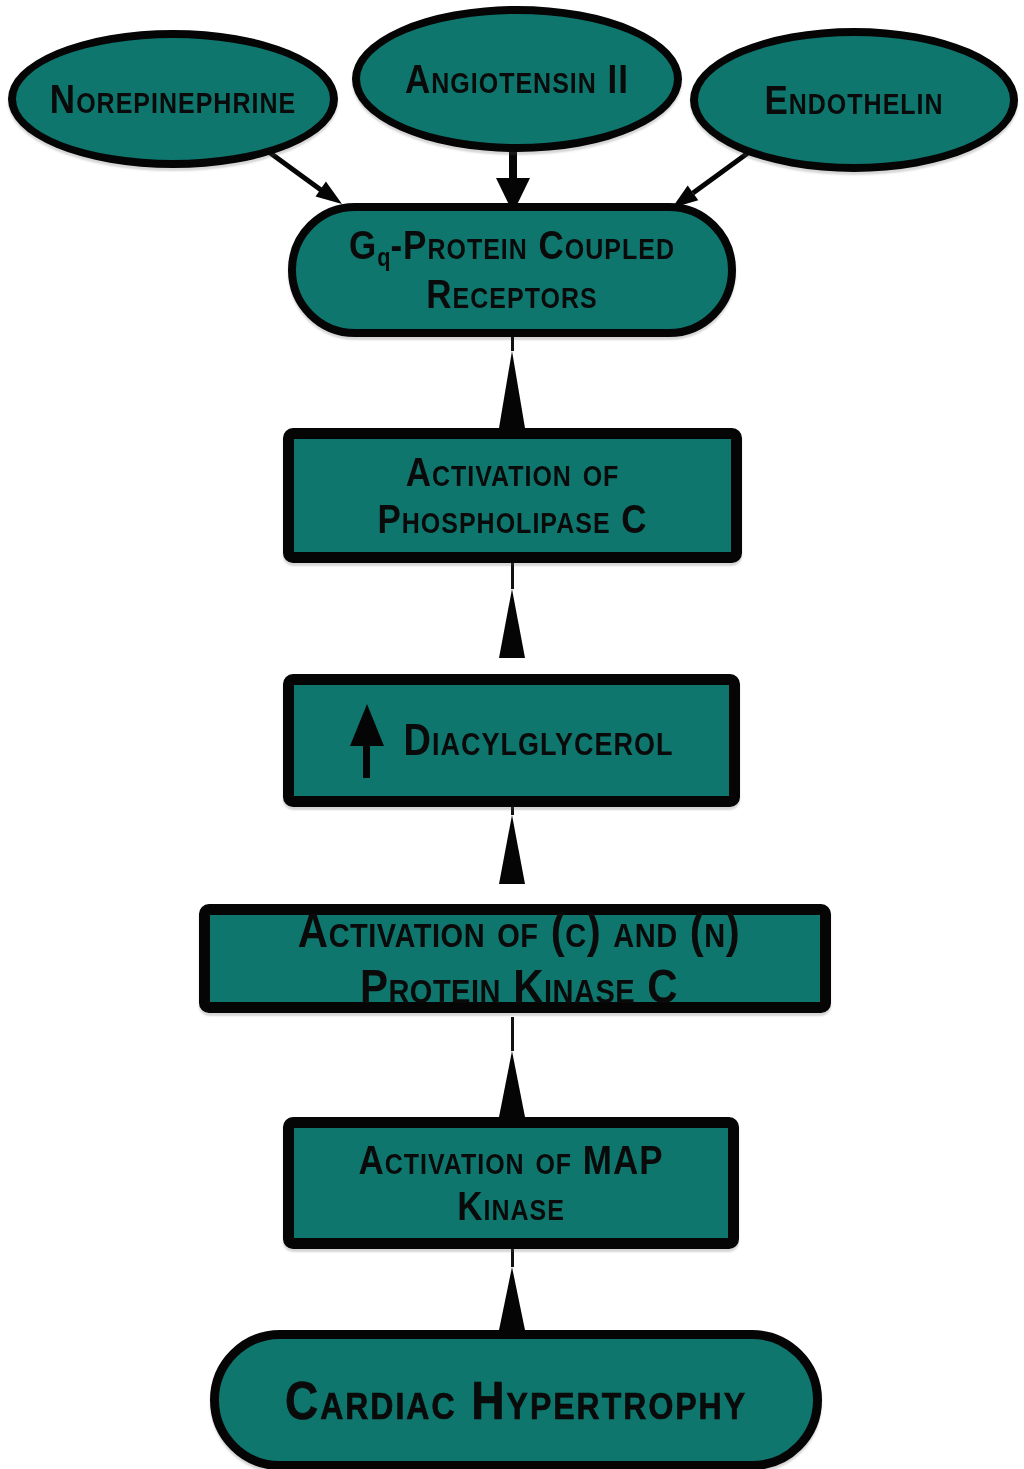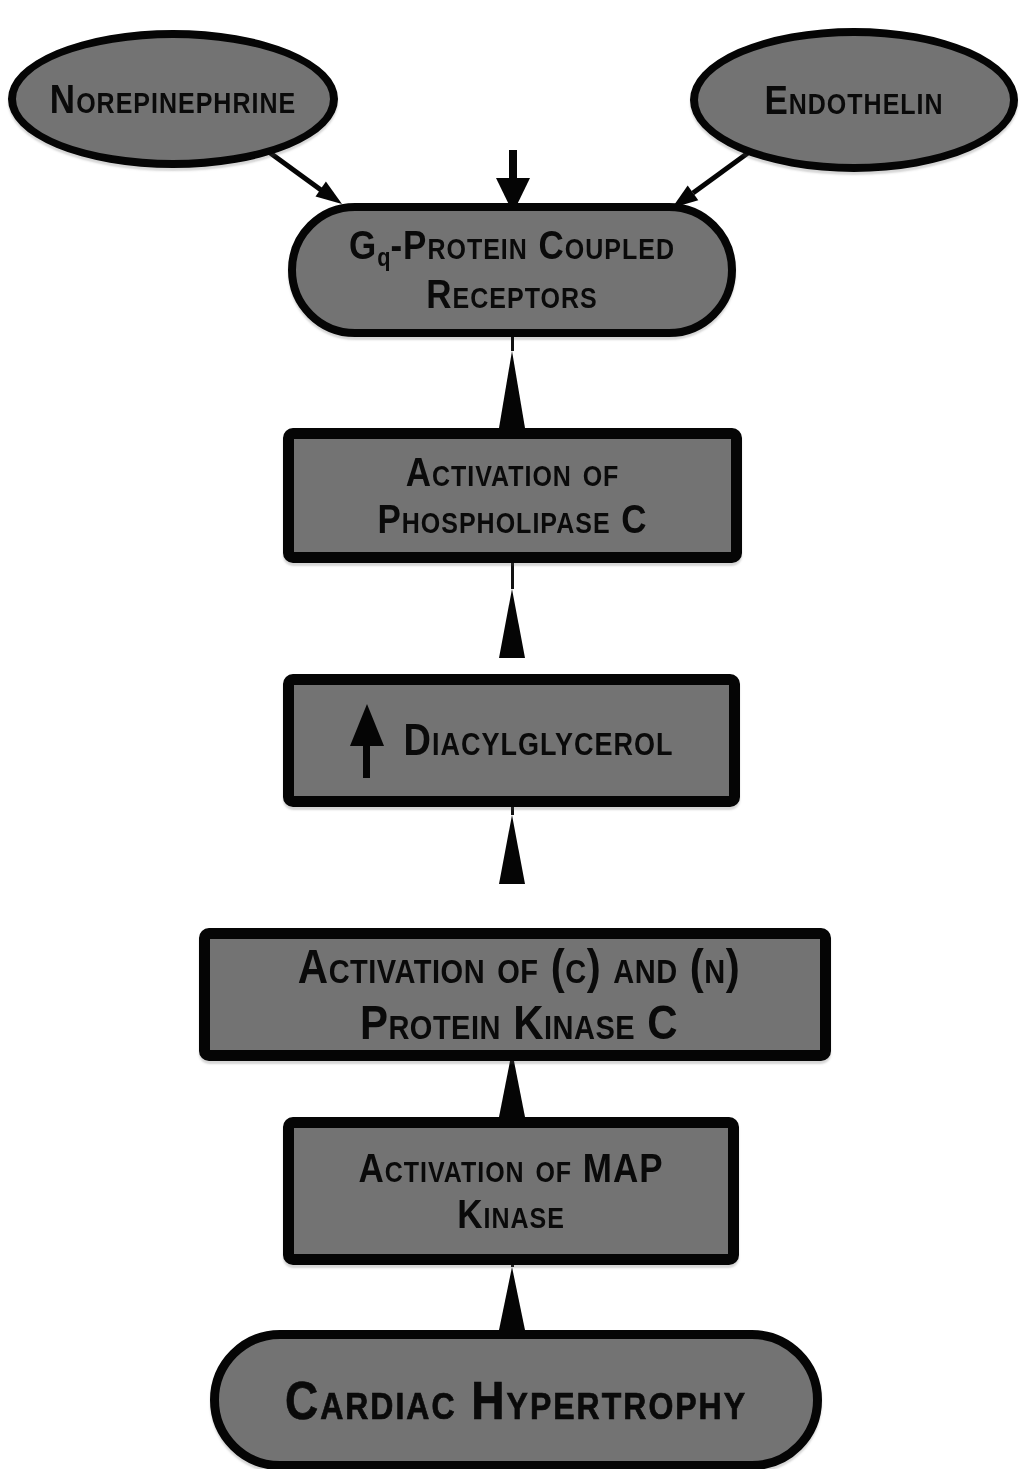--- a/index.html
+++ b/index.html
@@ -12,21 +12,21 @@
     position: relative;
     width: 1024px;
     height: 1469px;
     background: #ffffff;
     overflow: hidden;
     color: #000;
   }
   .node {
     position: absolute;
     box-sizing: border-box;
-    background: #737373;
+    background: #0f766e;
     border: 8px solid #050505;
     display: flex;
     flex-direction: column;
     align-items: center;
     justify-content: center;
     text-align: center;
     box-shadow: 0 3px 2px rgba(90,90,90,0.25);
   }
   .ellipse { border-radius: 50%; }
   .stadium { border-radius: 70px; }
@@ -104,20 +104,23 @@
     <g>
       <line x1="752" y1="150" x2="693" y2="193" stroke="#050505" stroke-width="5"></line>
       <polygon points="672,208 687.7,185.4 698.3,200.3" fill="#050505"></polygon>
     </g>
   </svg>
 
   <div class="node ellipse" style="left:8px; top:30px; width:330px; height:138px;">
     <div class="lbl fs35">Norepinephrine</div>
   </div>
 
+  <div class="node ellipse" style="left:352px; top:6px; width:330px; height:146px;">
+    <div class="lbl fs35">Angiotensin II</div>
+  </div>
 
   <div class="node ellipse" style="left:690px; top:28px; width:328px; height:144px;justify-content:center;">
     <div class="lbl fs35">Endothelin</div>
   </div>
 
   <div class="node stadium" style="left:288px; top:203px; width:448px; height:134px;">
     <div class="lbl fs35"><span>G</span><sub>q</sub><span>-Protein Coupled</span></div>
     <div class="lbl fs35">Receptors</div>
   </div>
 
@@ -154,26 +157,26 @@
   <div class="node rect" style="left:283px; top:658px; width:457px; height:133px;margin-top:16px;">
     <div class="row">
       <span class="up-arrow">
         <span class="head"></span>
         <span class="shaft"></span>
       </span>
       <div class="lbl fs38">Diacylglycerol</div>
     </div>
   </div>
 
-  <div class="node rect" style="left:199px; top:928px; width:632px; height:133px;padding-left:8px;">
+  <div class="node rect" style="left:199px; top:904px; width:632px; height:109px;padding-left:8px;">
     <div class="lbl fs42">Activation of (c) and (n)</div>
     <div class="lbl fs42">Protein Kinase C</div>
   </div>
 
-  <div class="node rect" style="left:283px; top:1117px; width:456px; height:148px;">
+  <div class="node rect" style="left:283px; top:1117px; width:456px; height:132px;">
     <div class="lbl fs35">Activation of MAP</div>
     <div class="lbl fs35">Kinase</div>
   </div>
 
   <div class="node stadium" style="left:210px; top:1330px; width:612px; height:140px; border-width:9px;">
     <div class="lbl fs46">Cardiac Hypertrophy</div>
   </div>
 
 </div>
 

